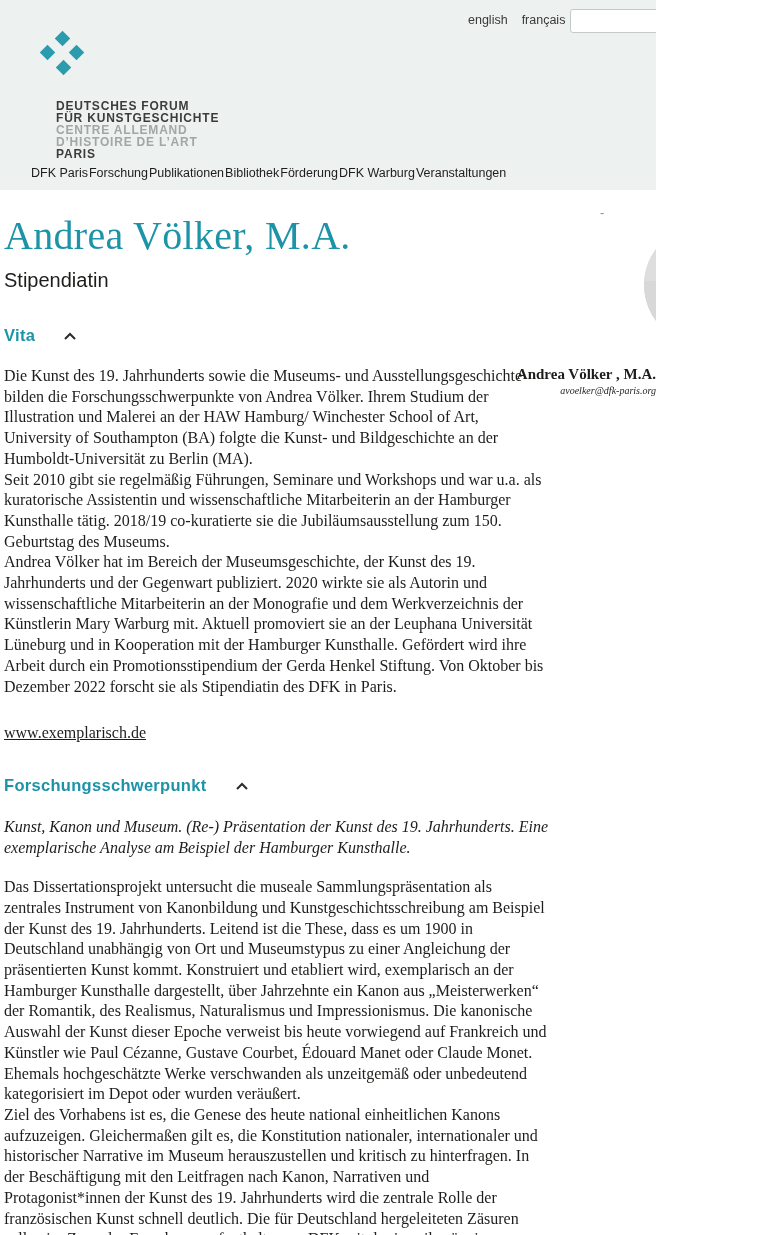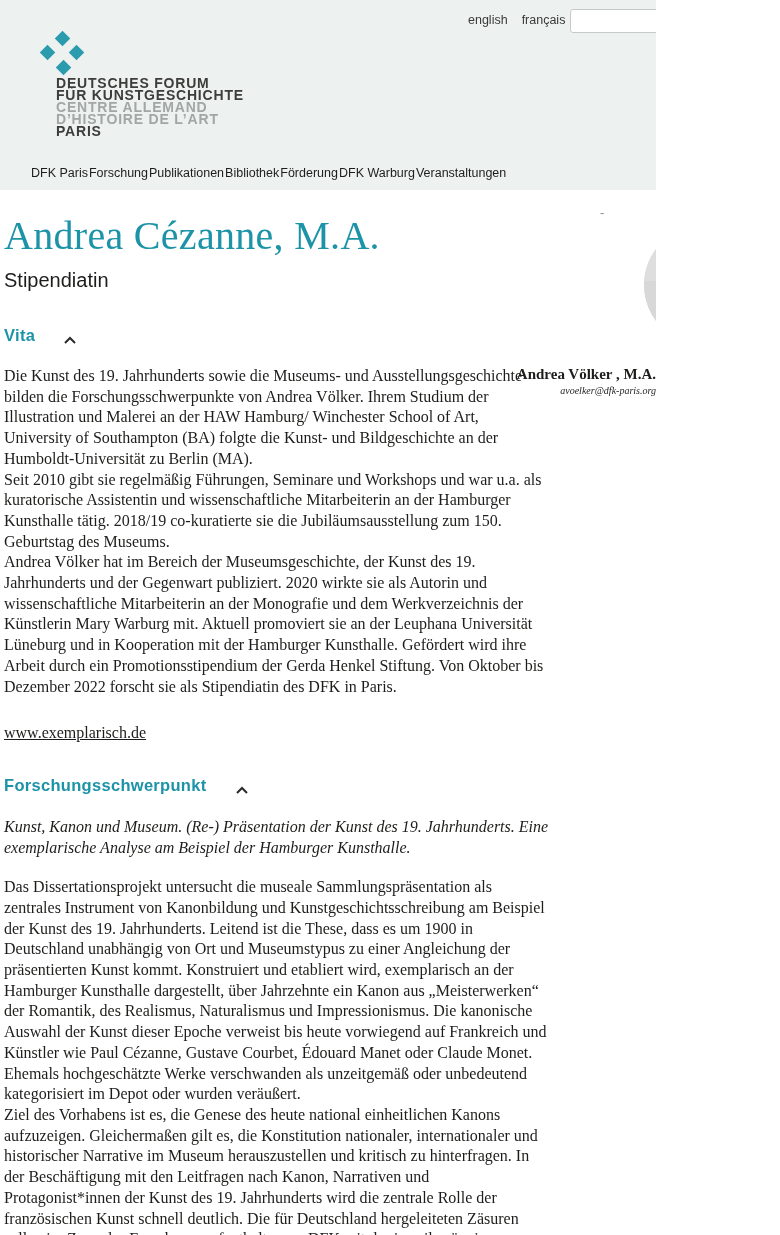--- a/index.html
+++ b/index.html
@@ -18,35 +18,35 @@
                    padding:0 6px;font-size:12px;font-family:"Liberation Sans",sans-serif;color:#333;}
   .searchbox .mag{flex:0 0 auto;margin-right:5px;display:flex;}
 
   .diamonds{position:absolute;left:40px;top:32px;width:48px;height:44px;}
   .diamonds i{position:absolute;width:11px;height:11px;background:#2b9cae;transform:rotate(45deg);}
   .d-top{left:17px;top:1px;}
   .d-left{left:2px;top:15px;}
   .d-right{left:31px;top:15px;}
   .d-bottom{left:18px;top:30px;}
 
-  .logo-text{position:absolute;left:56px;top:77px;font-family:"Liberation Sans",sans-serif;
-             font-size:14px;font-weight:bold;letter-spacing:0.8px;line-height:12px;color:#3c3c3a;}
+  .logo-text{position:absolute;left:56px;top:100px;font-family:"Liberation Sans",sans-serif;
+             font-size:12px;font-weight:bold;letter-spacing:0.8px;line-height:12px;color:#3c3c3a;}
   .logo-text .muted{color:#a2a7a5;}
 
   .nav{position:absolute;left:31px;bottom:10px;display:flex;gap:1px;
        font-family:"Liberation Sans",sans-serif;font-size:12.5px;color:#1d1d1b;}
   .nav span{cursor:pointer;white-space:nowrap;}
 
   
   .main{position:relative;}
   .title{margin:24px 0 0 4px;font-family:"Liberation Serif",serif;font-weight:400;
          font-size:40px;line-height:44px;color:#1d93a8;letter-spacing:0.3px;}
   .subtitle{margin:11px 0 15px 4px;font-family:"Liberation Sans",sans-serif;font-size:20px;color:#1d1d1b;}
 
-  .section-head{margin:34px 0 0 4px;display:flex;align-items:flex-end;gap:28px;
+  .section-head{margin:34px 0 0 4px;display:flex;align-items:center;gap:28px;
                 font-family:"Liberation Sans",sans-serif;font-size:16.5px;font-weight:bold;
                 color:#1d93a8;letter-spacing:0.3px;}
   .section-head .chev{display:flex;cursor:pointer;}
 
   .bodytext{width:545px;margin:21px 0 0 4px;font-size:16px;line-height:20.7px;}
   .bodytext p{margin:0;}
   .site-link{display:inline-block;margin:27px 0 0 4px;font-size:16px;color:#1d1d1b;
              text-decoration:underline;cursor:pointer;}
   .italic-lede{width:545px;margin:21px 0 0 4px;font-size:16px;line-height:21px;font-style:italic;}
   .research-block{margin-top:19px;}
@@ -101,21 +101,21 @@
       <span>Forschung</span>
       <span>Publikationen</span>
       <span>Bibliothek</span>
       <span>Förderung</span>
       <span>DFK Warburg</span>
       <span>Veranstaltungen</span>
     </nav>
   </div>
 
   <div class="main">
-    <h1 class="title">Andrea Cézanne, M.A.</h1>
+    <h1 class="title">Andrea Völker, M.A.</h1>
     <div class="subtitle">Stipendiatin</div>
 
     <div class="section-head">
       <span>Vita</span>
       <span class="chev">
         <svg width="14" height="10" viewBox="0 0 14 10">
           <polyline points="2,8 7,3 12,8" fill="none" stroke="#2b2b2b" stroke-width="2"></polyline>
         </svg>
       </span>
     </div>

